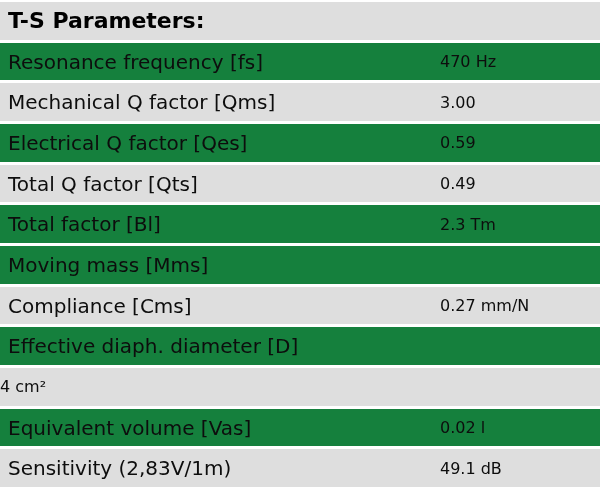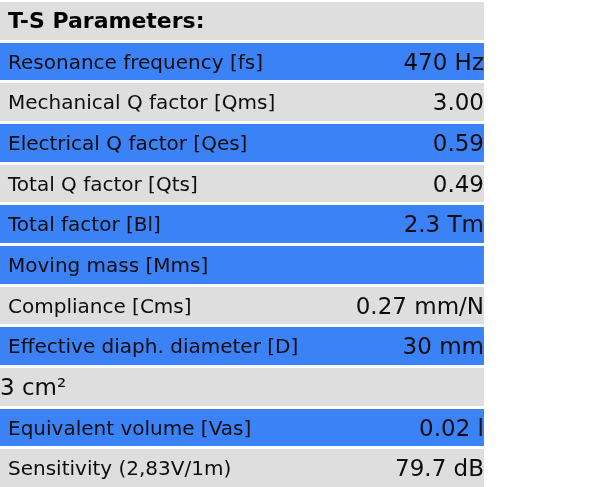--- a/index.html
+++ b/index.html
@@ -2,51 +2,51 @@
 <html><head>
 <meta charset="utf-8">
 <style>
   html, body {
     margin: 0;
     padding: 0;
     background: #ffffff;
     font-family: "DejaVu Sans", "Liberation Sans", sans-serif;
   }
   .ts-table {
-    width: 484px;
+    width: 600px;
     height: 487px;
     display: flex;
     flex-direction: column;
     box-sizing: border-box;
     background: #ffffff;
     overflow: hidden;
   }
   .row {
     flex: 1 1 0;
     display: flex;
     align-items: center;
     border-top: 3px solid #ffffff;
     box-sizing: border-box;
   }
   .row.header-row {
     border-top-width: 2px;
   }
   .row.dark  { background: #dedede; }
-  .row.light { background: #3b82f6; }
+  .row.light { background: #15803d; }
   .cell-label {
     width: 432px;
     padding-left: 8px;
     font-size: 20px;
     color: #0d0d0d;
     white-space: nowrap;
     overflow: hidden;
   }
   .cell-value {
     flex: 1;
-    font-size: 23px;
+    font-size: 16px;
     color: #0d0d0d;
     white-space: nowrap;
   }
   .header-title {
     padding-left: 8px;
     font-size: 22px;
     font-weight: bold;
     color: #000000;
     white-space: nowrap;
   }
@@ -90,30 +90,29 @@
     <div class="cell-label">Moving mass [Mms]</div>
   </div>
 
   <div class="row dark">
     <div class="cell-label">Compliance [Cms]</div>
     <div class="cell-value">0.27 mm/N</div>
   </div>
 
   <div class="row light">
     <div class="cell-label">Effective diaph. diameter [D]</div>
-    <div class="cell-value">30 mm</div>
   </div>
 
   <div class="row dark">
-    <div class="cell-value">3 cm²</div>
+    <div class="cell-value">4 cm²</div>
   </div>
 
   <div class="row light">
     <div class="cell-label">Equivalent volume [Vas]</div>
     <div class="cell-value">0.02 l</div>
   </div>
 
   <div class="row dark">
     <div class="cell-label">Sensitivity (2,83V/1m)</div>
-    <div class="cell-value">79.7 dB</div>
+    <div class="cell-value">49.1 dB</div>
   </div>
 
 </div>
 
 </body></html>

